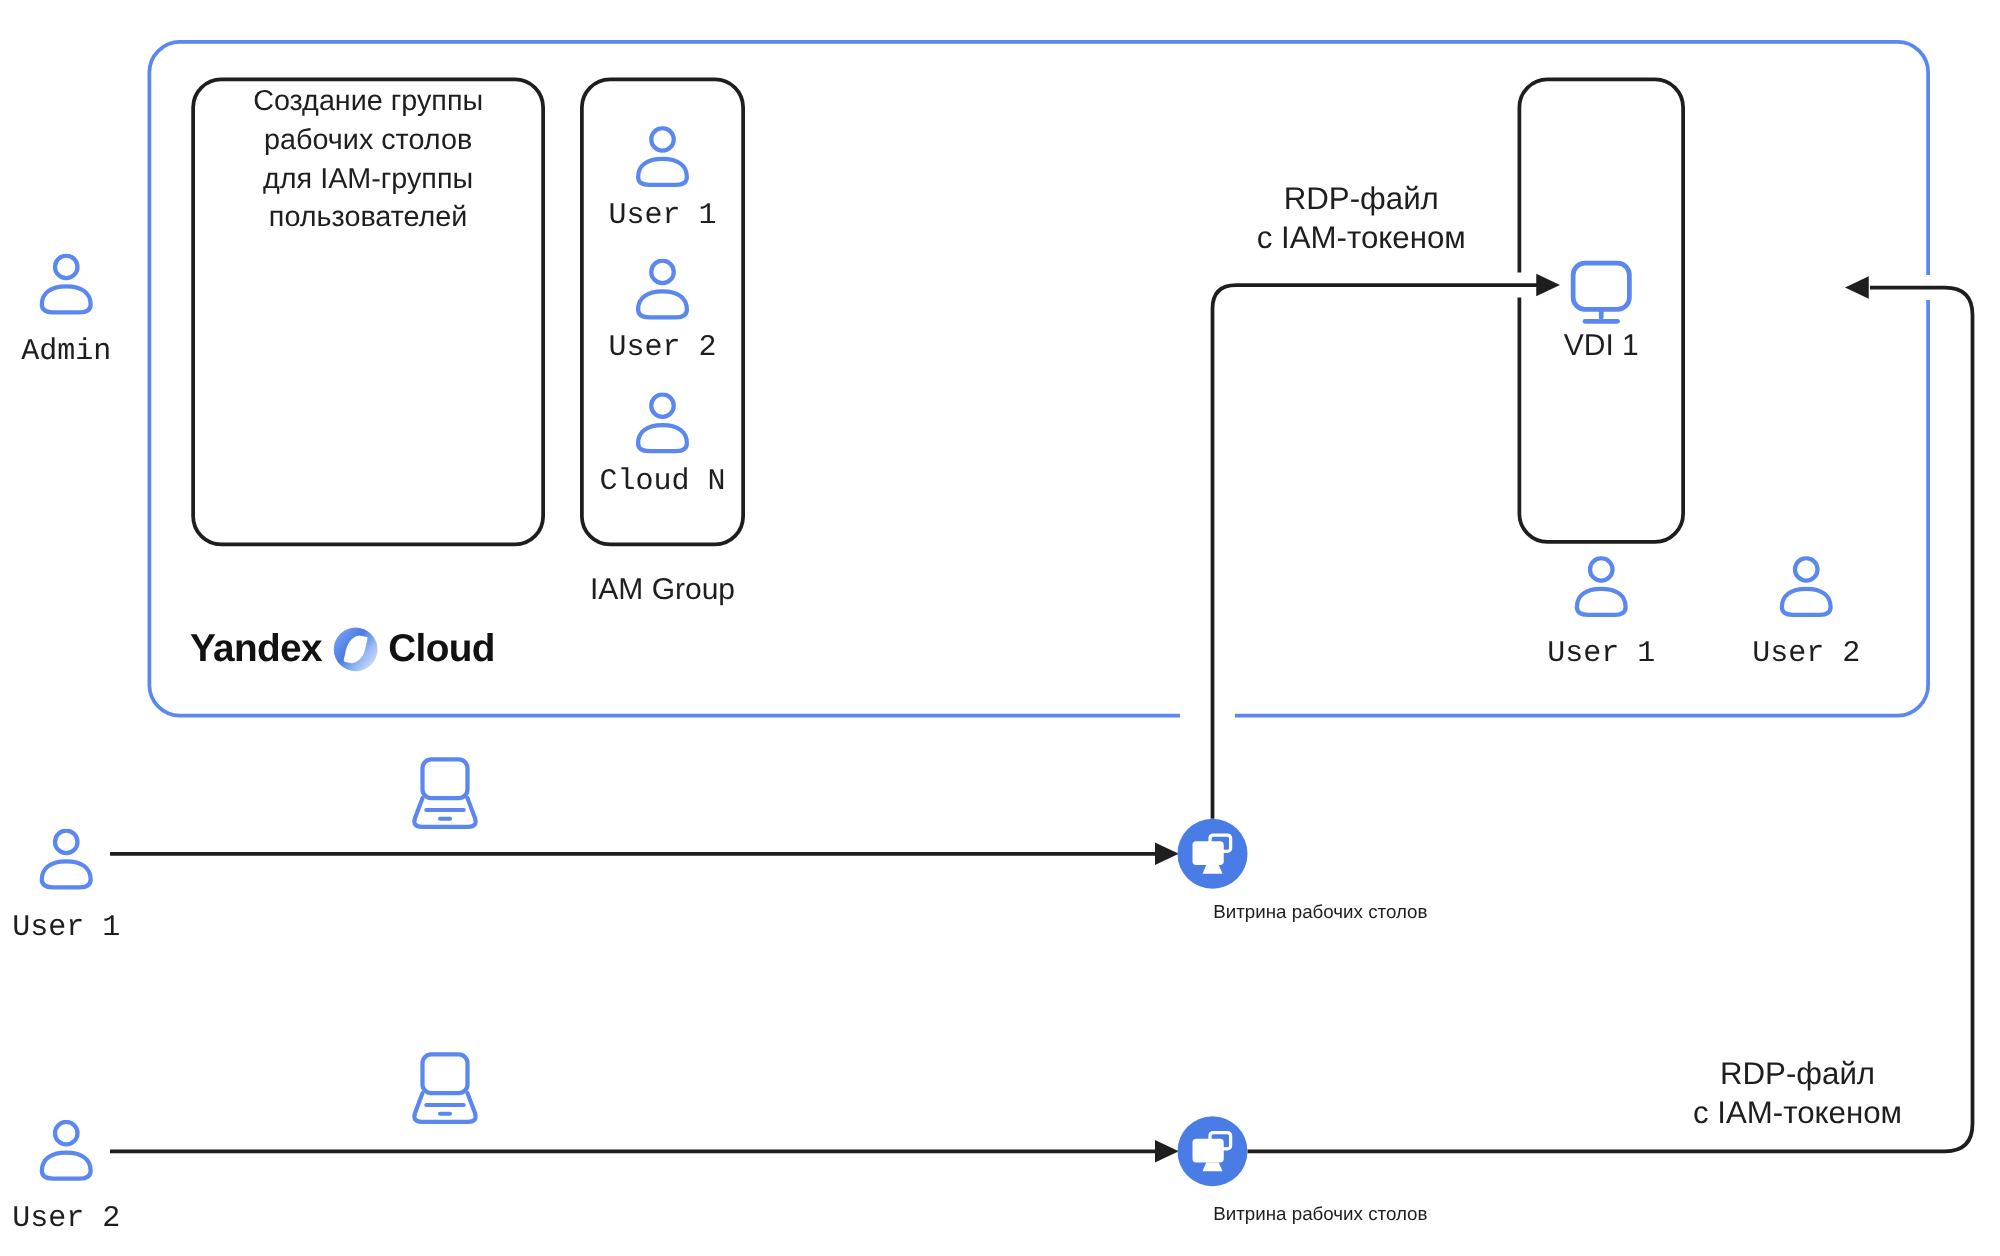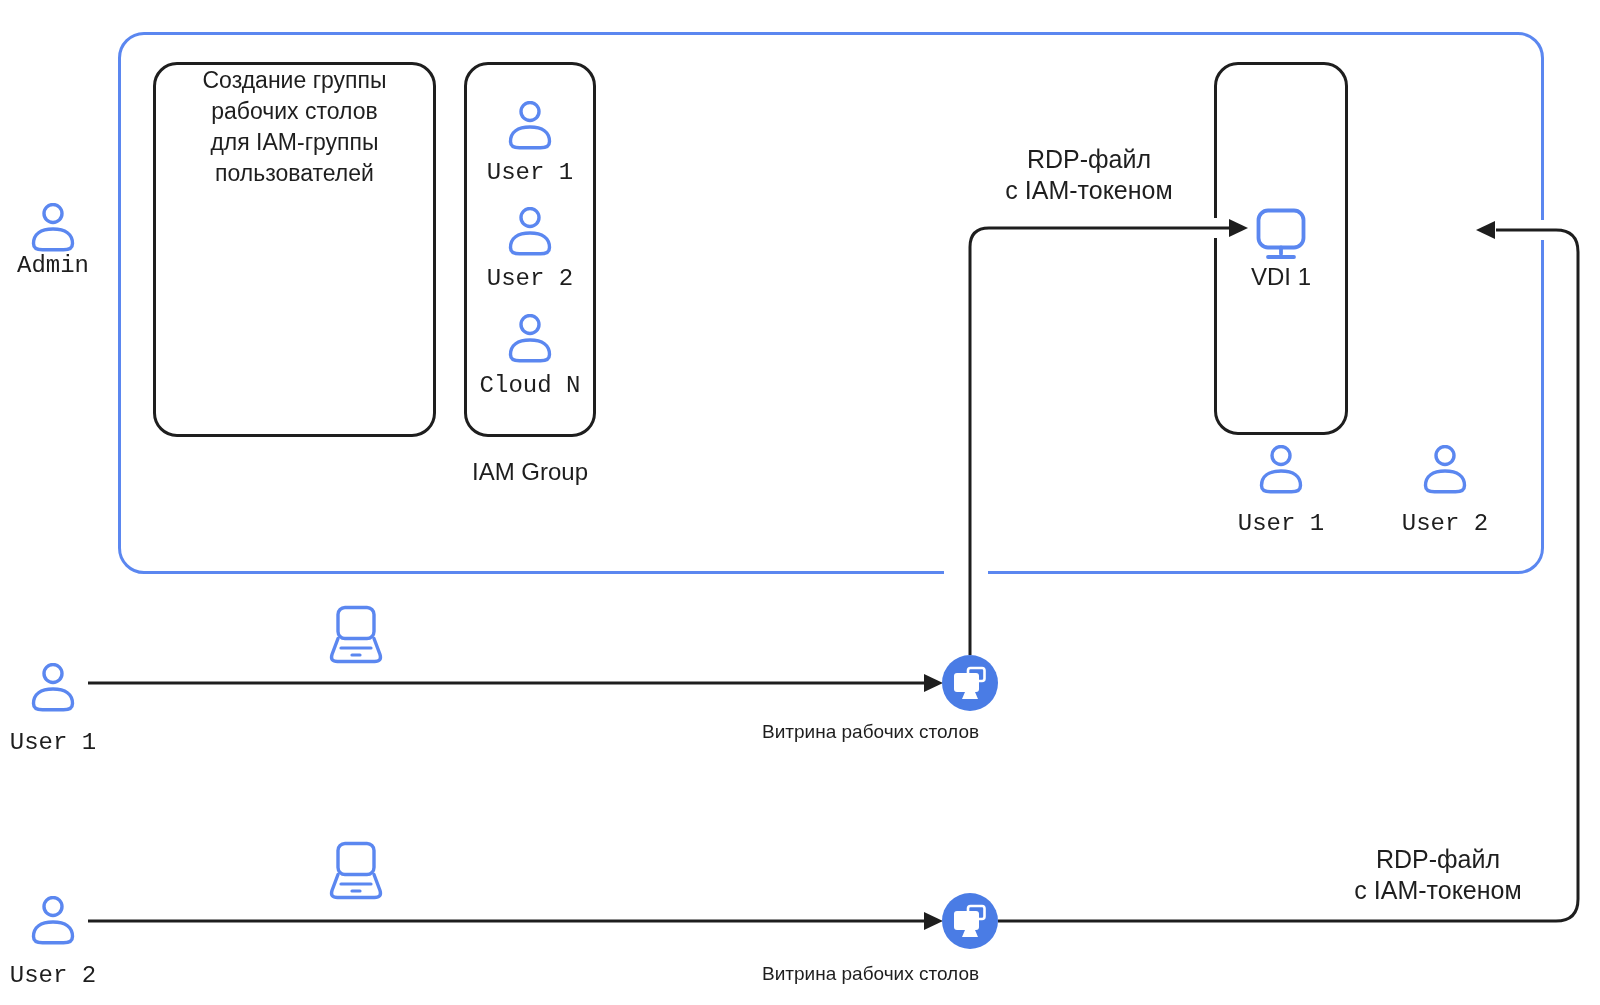--- a/index.html
+++ b/index.html
@@ -40,30 +40,30 @@
   .vdi-1 { left: 1214px; width: 134px; }
   .vdi-2 { left: 1377px; width: 136px; }
   .vdi-label { margin-top: 2px; font-size: 24px; }
 
   .vdi-user { display: flex; flex-direction: column; align-items: center; }
   .vdi-user-1 { left: 1214px; top: 445px; width: 134px; }
   .vdi-user-2 { left: 1377px; top: 445px; width: 136px; }
   .vdi-user .u-label { margin-top: 16px; }
 
   .admin-block { left: 6px; top: 203px; width: 94px; display: flex; flex-direction: column; align-items: center; }
-  .admin-block .u-label { margin-top: 0; }
+  .admin-block .u-label { margin-top: 16px; }
   .enduser { width: 94px; display: flex; flex-direction: column; align-items: center; }
   .enduser-1 { left: 6px; top: 663px; }
   .enduser-2 { left: 6px; top: 896px; }
   .enduser .u-label { margin-top: 17px; }
 
   .laptop-1 { left: 325px; top: 604px; }
   .laptop-2 { left: 325px; top: 840px; }
 
-  .showcase-label { width: 380px; text-align: left; font-size: 19px; }
+  .showcase-label { width: 380px; text-align: right; font-size: 15px; }
   .showcase-label-1 { left: 762px; top: 721px; }
   .showcase-label-2 { left: 762px; top: 963px; }
 
   .rdp-label { width: 220px; text-align: center; font-size: 25px; line-height: 31px; }
   .rdp-top { left: 979px; top: 144px; }
   .rdp-bottom { left: 1328px; top: 844px; }
 
   
   .brand { left: 152px; top: 498px; height: 42px; display: flex; align-items: center; gap: 9px; }
   .brand-text { font-size: 31px; font-weight: bold; letter-spacing: -0.5px; color: #111; }
@@ -133,20 +133,25 @@
     <div class="u-label">User 1</div>
   </div>
   <div class="abs vdi-user vdi-user-2">
     <svg class="icon-svg" width="52" height="50" viewBox="0 0 52 50">
       <circle cx="26" cy="10.5" r="9" fill="none" stroke="#5b87f0" stroke-width="3.4"></circle>
       <path d="M26 26 C38.5 26 45.5 31.5 45.5 40.5 C45.5 45.2 41.5 46.8 36.5 46.8 L15.5 46.8 C10.5 46.8 6.5 45.2 6.5 40.5 C6.5 31.5 13.5 26 26 26 Z" fill="none" stroke="#5b87f0" stroke-width="3.4"></path>
     </svg>
     <div class="u-label">User 2</div>
   </div>
 
+  <div class="abs brand">
+    <span class="brand-text">Yandex</span>
+    <span class="logo-mark"></span>
+    <span class="brand-text">Cloud</span>
+  </div>
 
   <div class="abs admin-block">
     <svg class="icon-svg" width="52" height="50" viewBox="0 0 52 50">
       <circle cx="26" cy="10.5" r="9" fill="none" stroke="#5b87f0" stroke-width="3.4"></circle>
       <path d="M26 26 C38.5 26 45.5 31.5 45.5 40.5 C45.5 45.2 41.5 46.8 36.5 46.8 L15.5 46.8 C10.5 46.8 6.5 45.2 6.5 40.5 C6.5 31.5 13.5 26 26 26 Z" fill="none" stroke="#5b87f0" stroke-width="3.4"></path>
     </svg>
     <div class="u-label">Admin</div>
   </div>
 
   <div class="abs enduser enduser-1">

